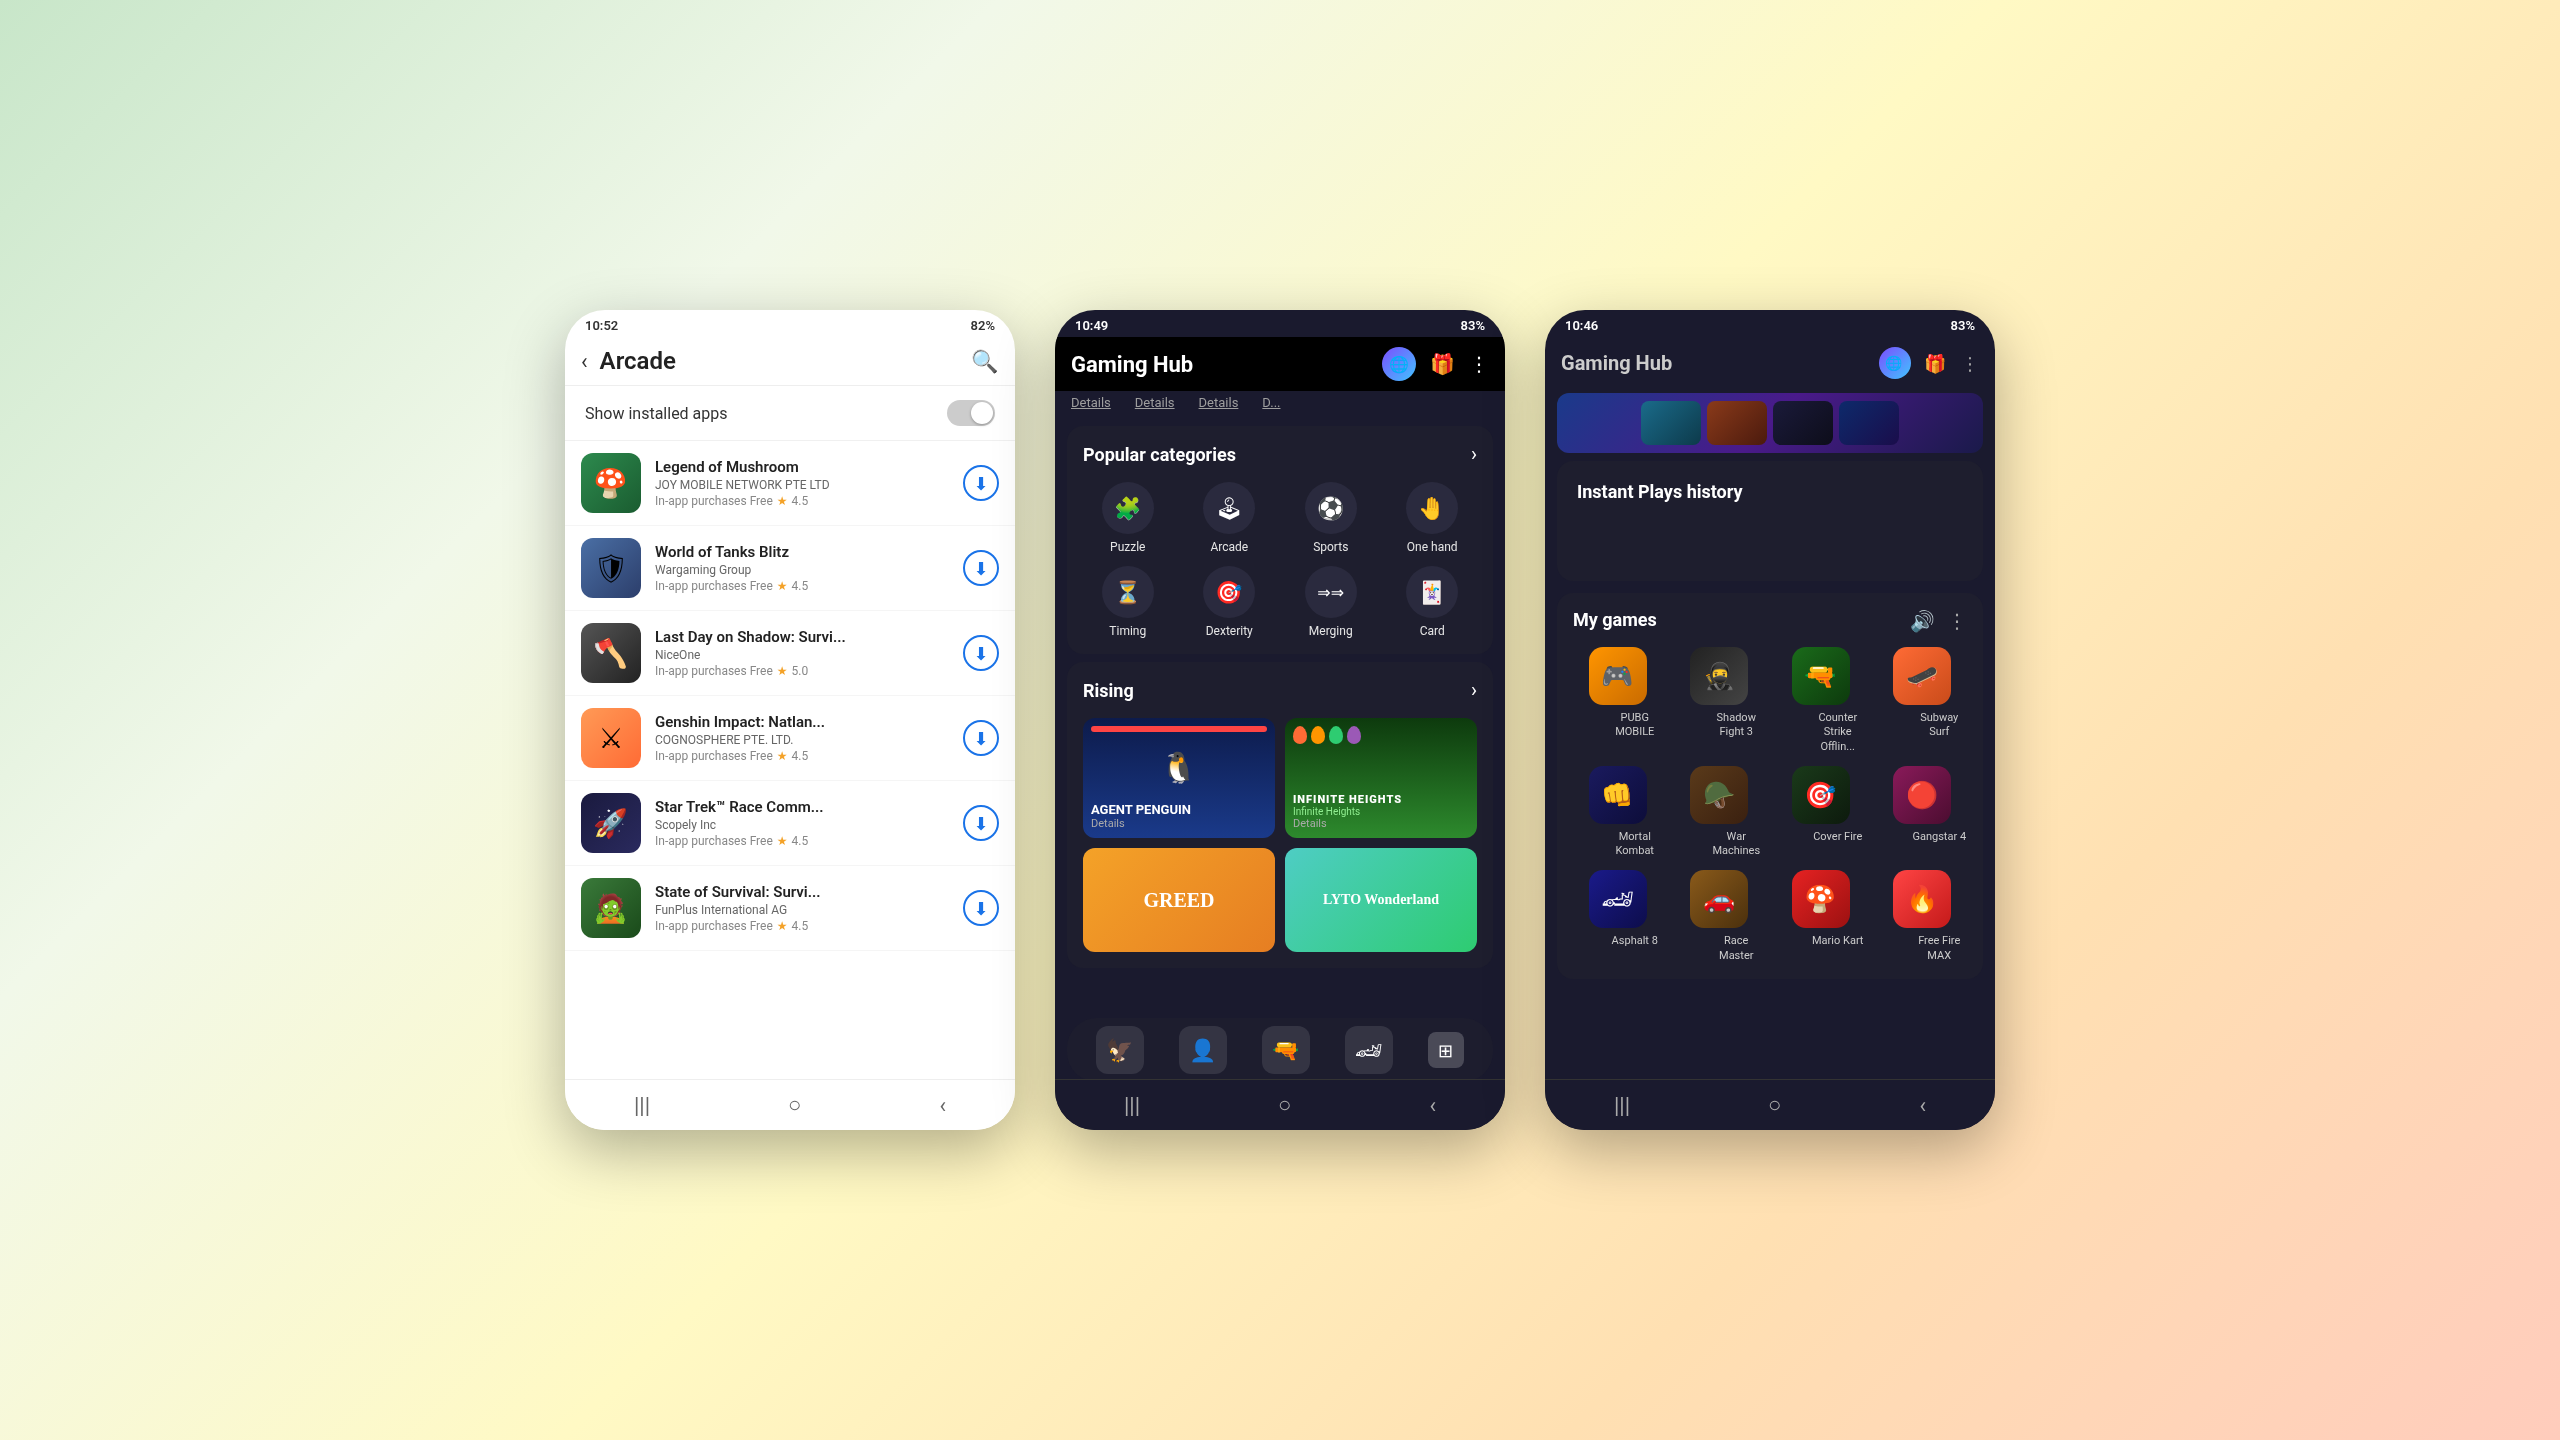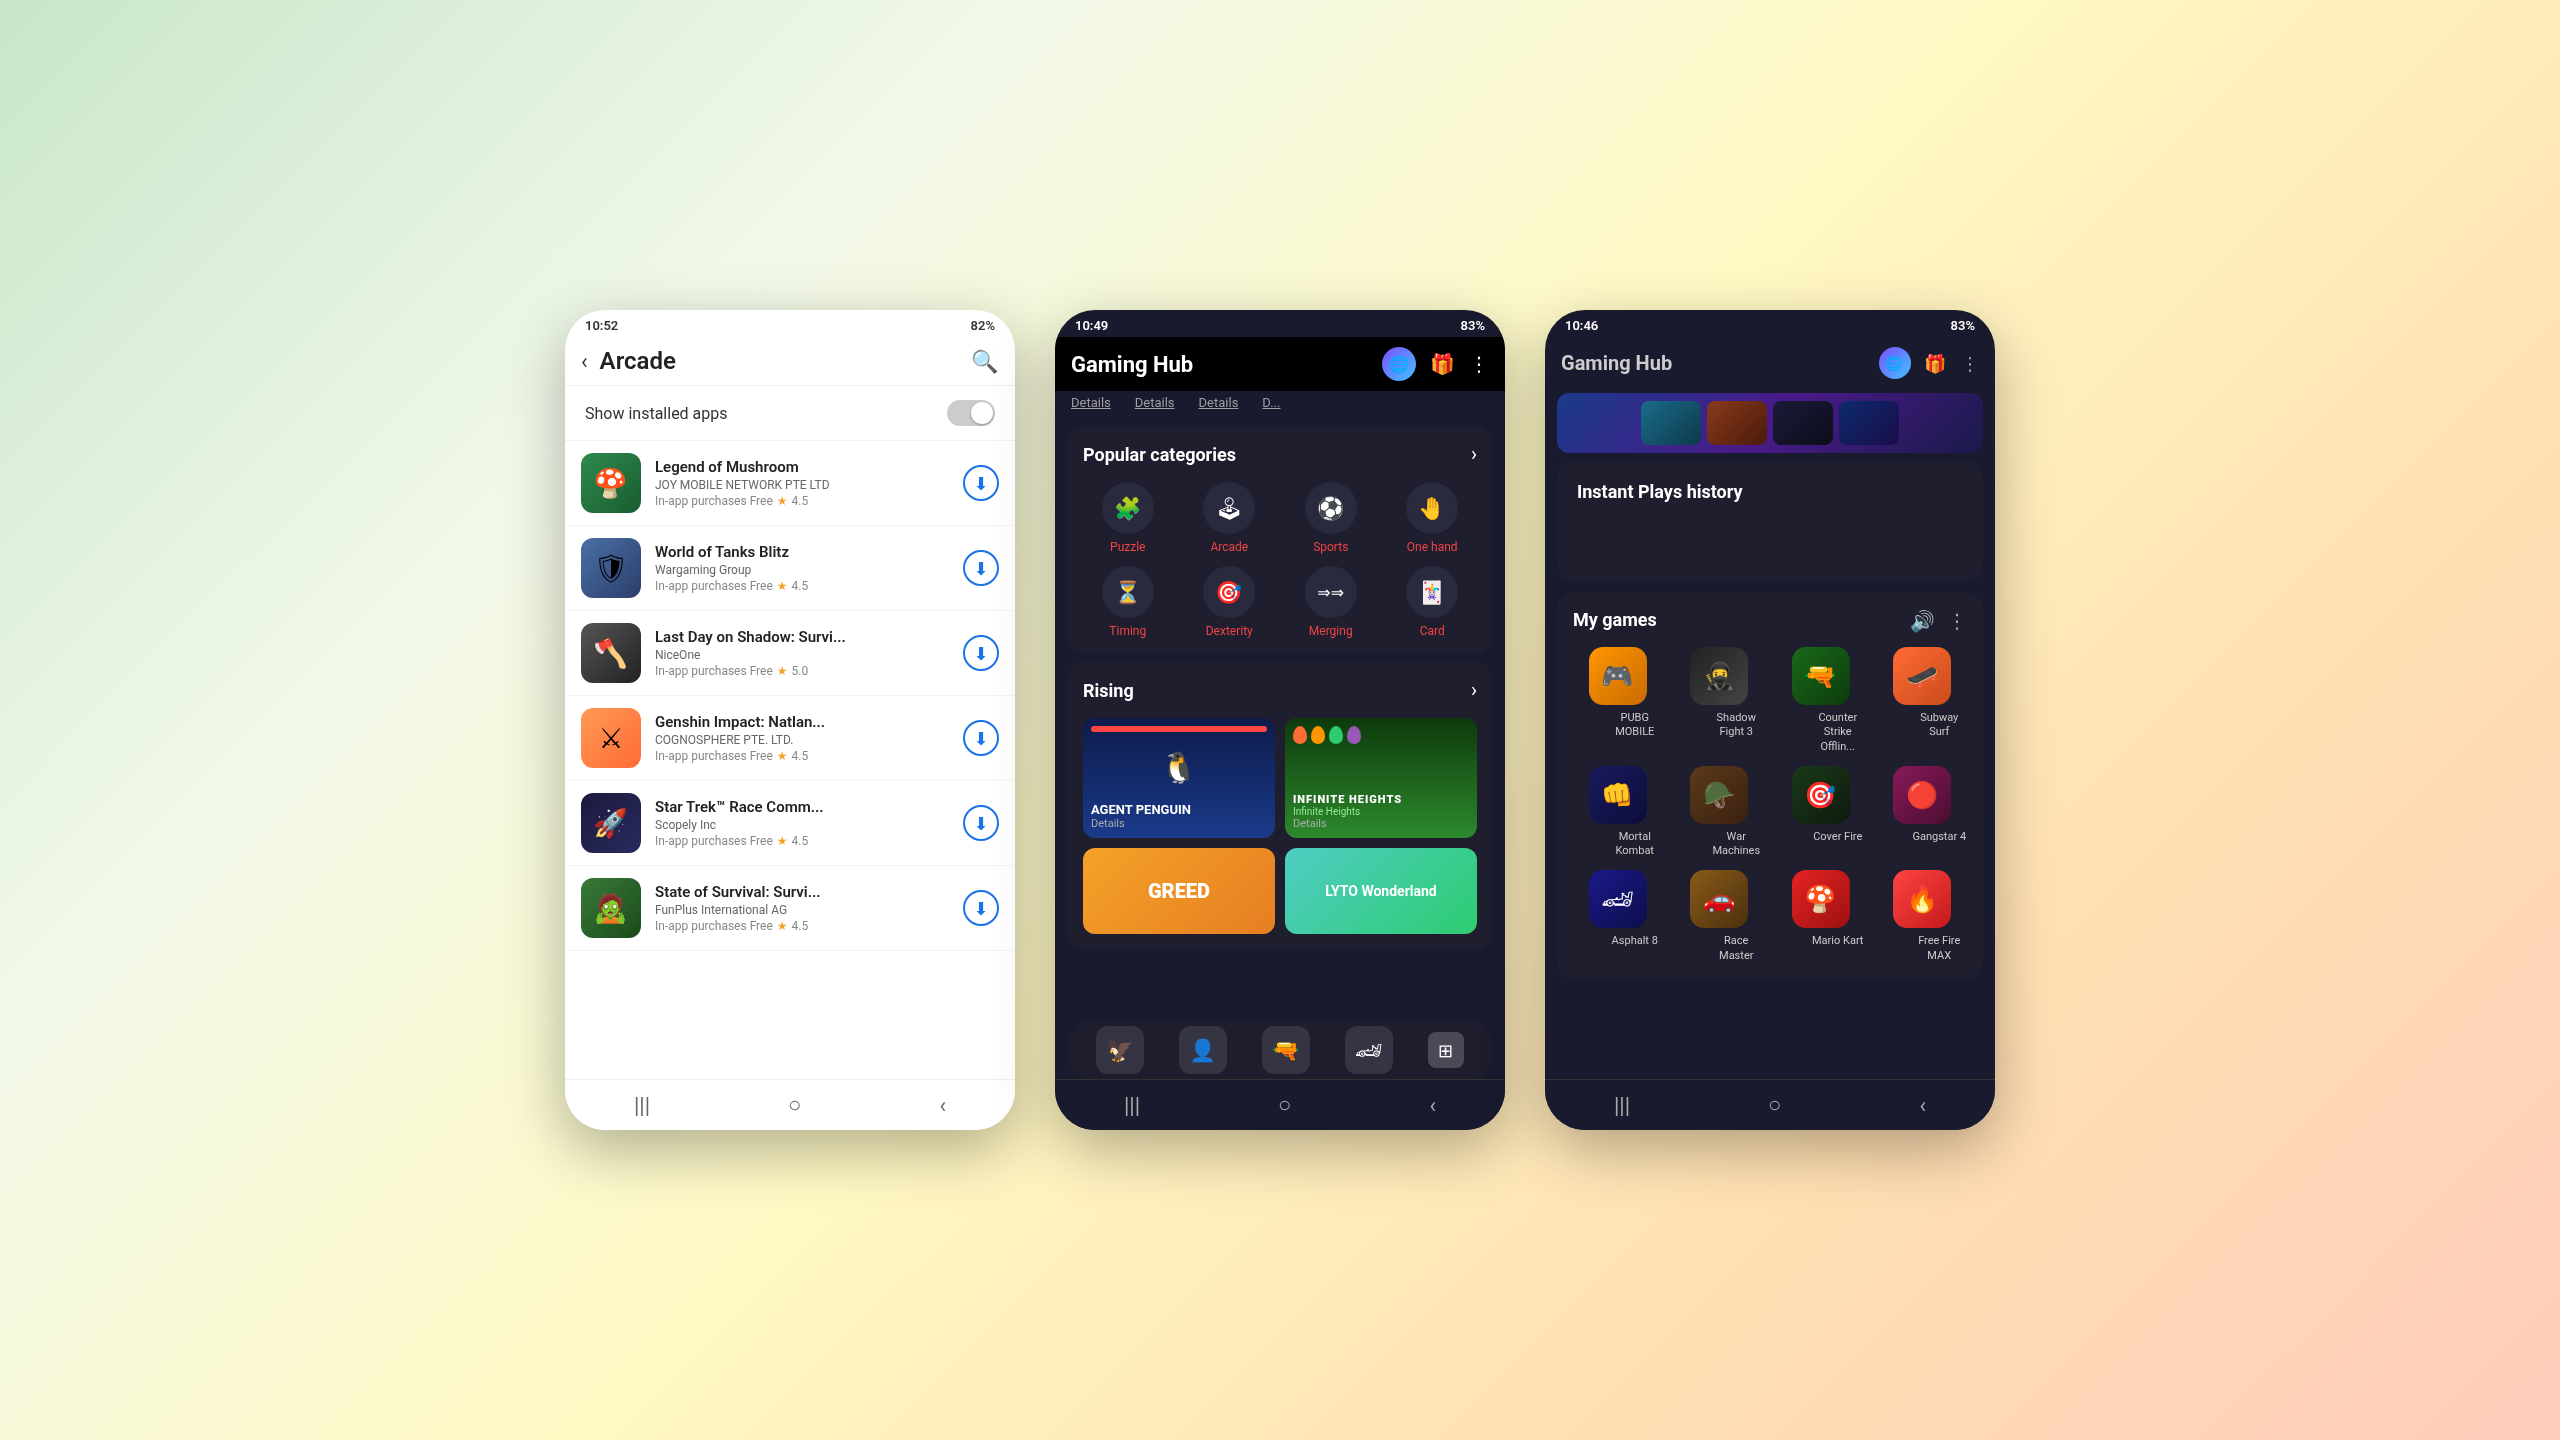--- a/index.html
+++ b/index.html
@@ -208,21 +208,21 @@
       width: 52px;
       height: 52px;
       border-radius: 50%;
       background: #2a2a3e;
       display: flex;
       align-items: center;
       justify-content: center;
       font-size: 22px;
       color: #fff;
     }
-    .category-label { font-size: 12px; color: #ef4444; text-align: center; }
+    .category-label { font-size: 12px; color: #e5e5e5; text-align: center; }
 
     .rising-section {
       margin: 8px 12px;
       background: #1e1e2e;
       border-radius: 16px;
       padding: 16px;
     }
 
     .rising-games {
       display: flex;
@@ -239,23 +239,24 @@
     .rising-game-name { font-size: 13px; font-weight: 700; color: #fff; }
     .rising-details { font-size: 11px; color: #aaa; }
 
     .more-games-row {
       display: flex;
       gap: 10px;
       margin-top: 10px;
     }
     .more-game-card {
       flex: 0 0 calc(50% - 5px);
-      height: 86px;
+      height: 104px;
       border-radius: 12px;
       overflow: hidden;
+      font-family: Liberation Serif, serif;
     }
     .bg-greed { background: linear-gradient(135deg, #f4a228, #e67e22); }
     .bg-lyto { background: linear-gradient(135deg, #4ecdc4, #2ecc71); }
     .dock-icon {
       width: 48px;
       height: 48px;
       border-radius: 12px;
       display: flex;
       align-items: center;
       justify-content: center;

